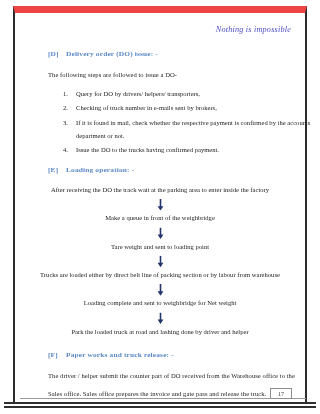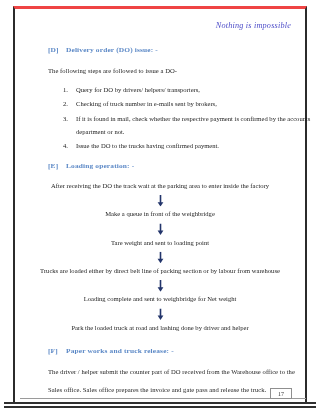--- a/index.html
+++ b/index.html
@@ -25,21 +25,21 @@
 
   #page {
     position: absolute;
     left: 13px;
     top: 6px;
     width: 294px;
     height: 396px;
     background: #ffffff;
     border-left: 2px solid #2b2b2b;
     border-right: 2px solid #2b2b2b;
-    border-top: 3px solid #ef4444;
+    border-top: 7px solid #ef4444;
     box-sizing: border-box;
   }
 
   
   #page-bottom-rule {
     position: absolute;
     left: 4px;
     top: 402px;
     width: 312px;
     height: 0;

